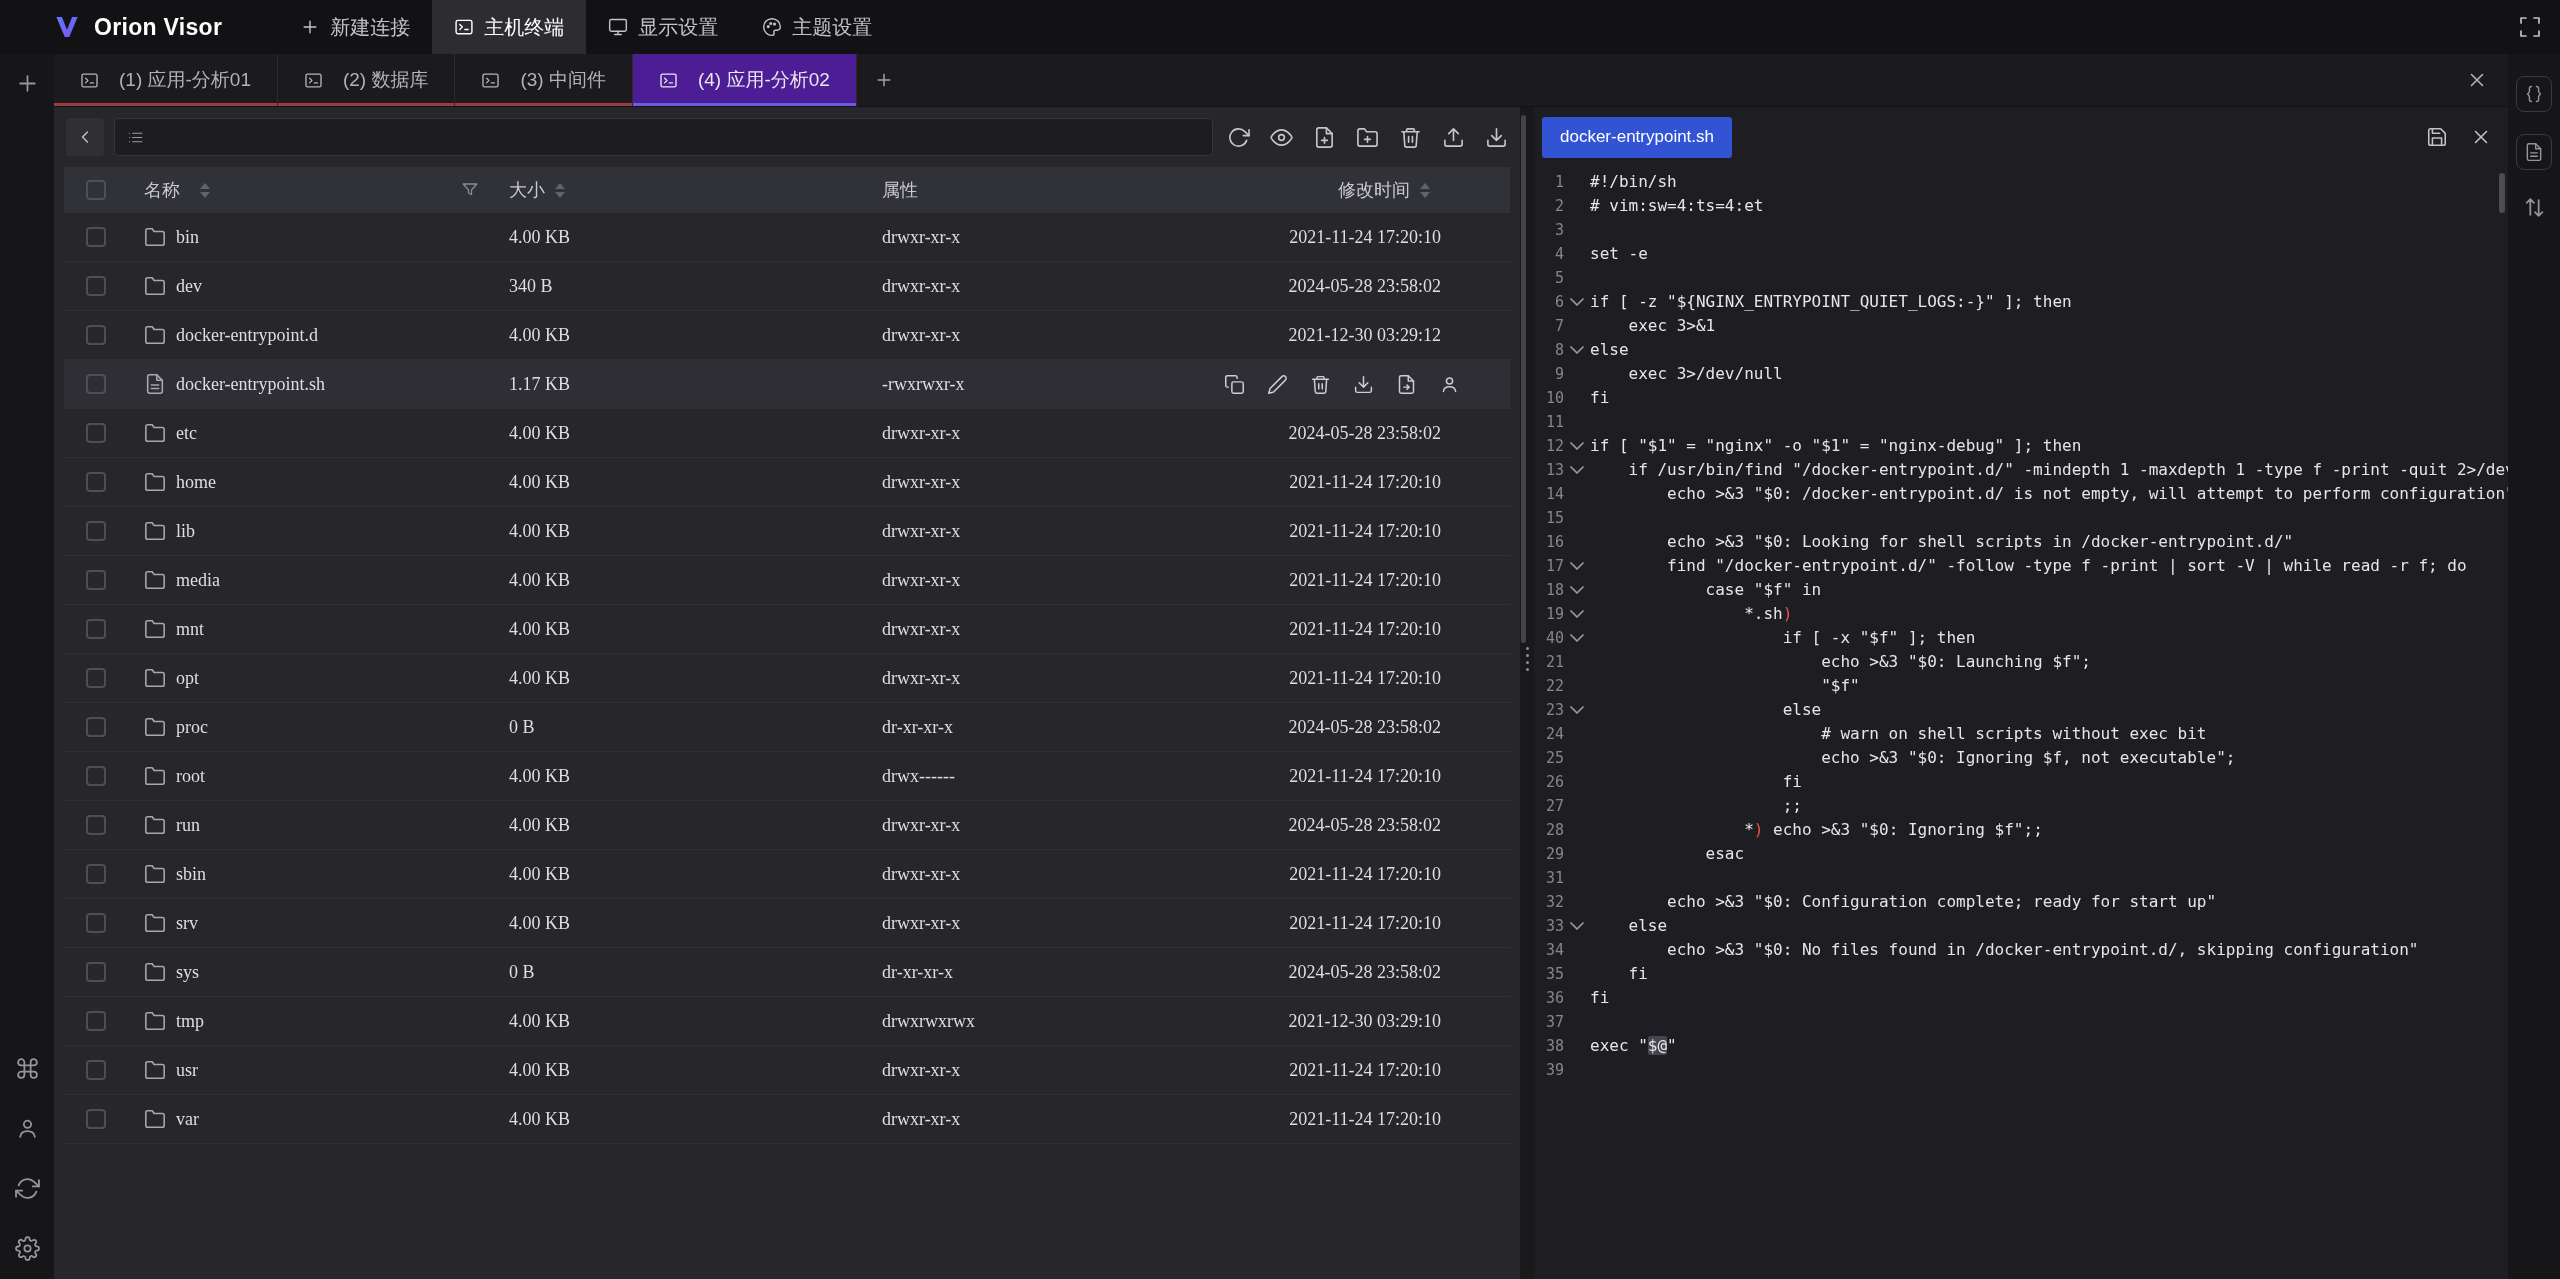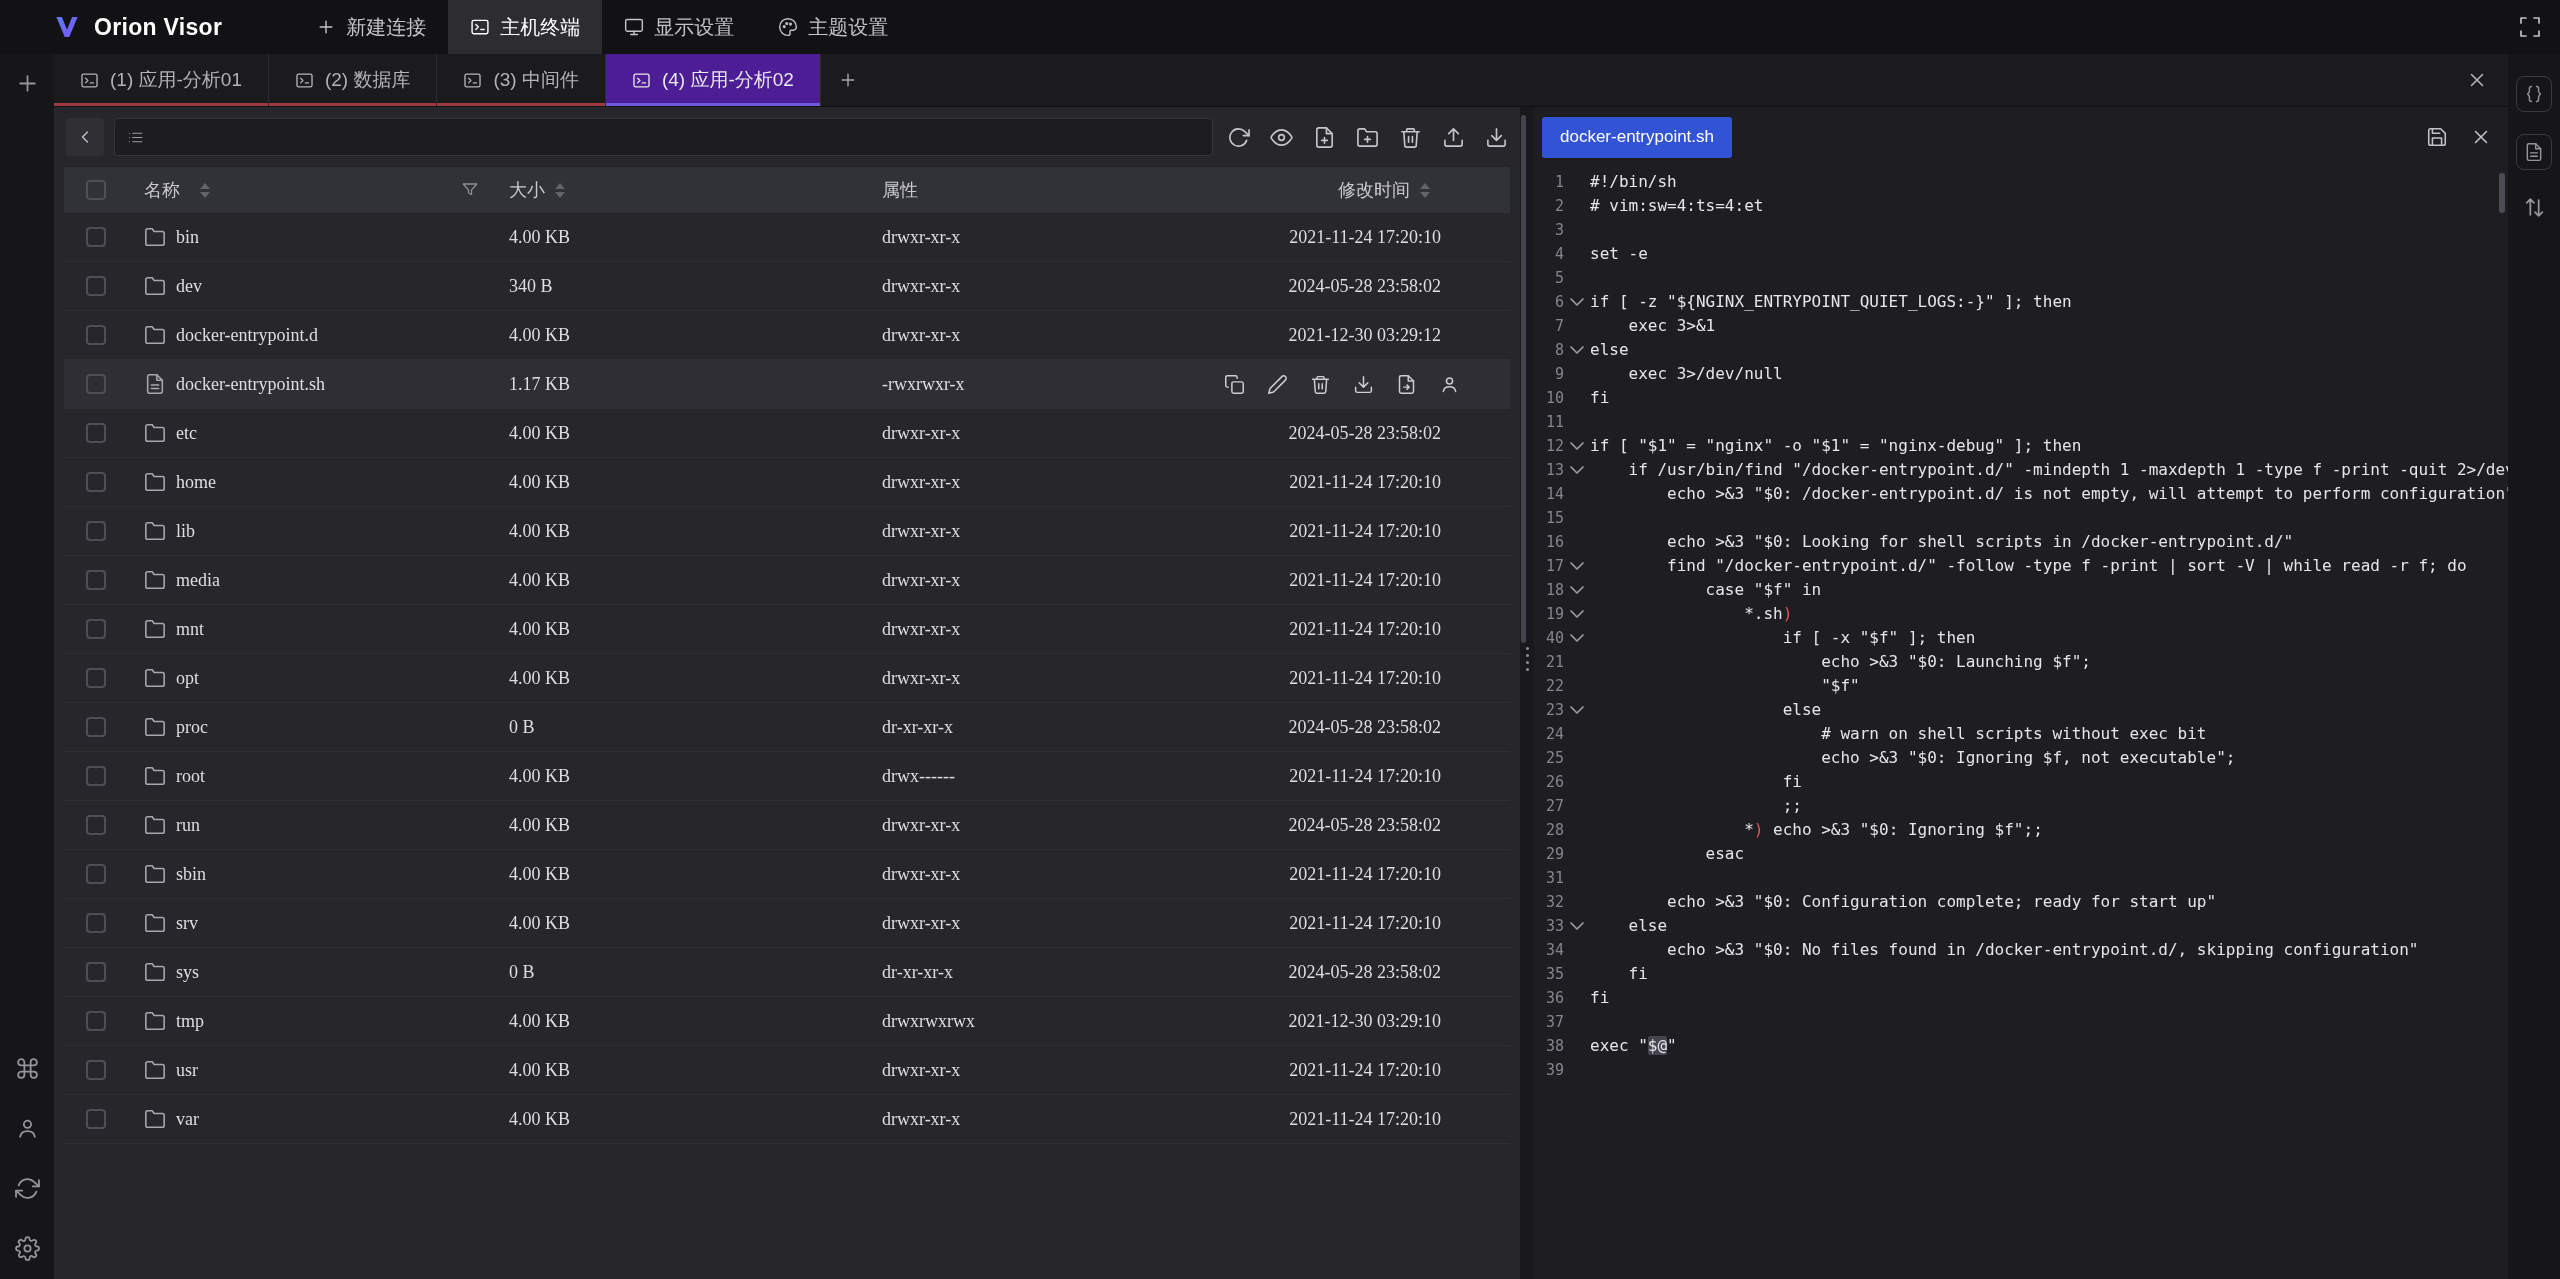--- a/index.html
+++ b/index.html
@@ -6,21 +6,21 @@
   html,body { width:2560px; height:1279px; }
   body {
     background:#141416;
     font-family:"Liberation Sans","DejaVu Sans",sans-serif;
     color:#dcdce0;
     overflow:hidden;
   }
   .app { width:2560px; height:1279px; display:flex; flex-direction:column; }
 
   
-  .topnav { height:54px; background:#121214; display:flex; align-items:center; flex-shrink:0;gap:16px; }
+  .topnav { height:54px; background:#121214; display:flex; align-items:center; flex-shrink:0; }
   .logo { display:flex; align-items:center; padding-left:52px; gap:12px; }
   .logo-mark { width:30px; height:30px; display:inline-flex; }
   .logo-mark svg { width:100%; height:100%; }
   .logo-text { font-size:23px; font-weight:bold; color:#ffffff; letter-spacing:.3px; }
   .nav-menu { display:flex; align-items:stretch; height:100%; margin-left:56px; }
   .nav-item { display:flex; align-items:center; gap:10px; padding:0 22px; font-size:20px; color:#c3c3c9; cursor:default; }
   .nav-item.active { background:#2c2c31; color:#ffffff; }
   .nav-item .icn { width:20px; height:20px; }
   .nav-right { margin-left:auto; margin-right:18px; display:flex; align-items:center; }
   .nav-fs { width:24px; height:24px; color:#c0c0c6; }
@@ -34,21 +34,21 @@
   .rail-btn .icn { width:25px; height:25px; }
   .rail-btn.boxed { width:36px; height:36px; border:1px solid #3a3a41; border-radius:8px; }
   .rail-btn.boxed .icn { width:20px; height:20px; }
   .right-rail { width:52px; background:#161619; display:flex; flex-direction:column; align-items:center; flex-shrink:0; padding-top:22px; gap:22px; }
 
   .main-col { flex:1; display:flex; flex-direction:column; min-width:0; background:#1d1d20; }
 
   
   .tabbar { height:53px; background:#1b1b1e; display:flex; align-items:stretch; position:relative; border-bottom:1px solid #121214; flex-shrink:0; }
   .tabs { display:flex; align-items:stretch; }
-  .tab { position:relative; display:flex; align-items:center; gap:11px; padding:0 26px; border-right:1px solid #2a2a2f; font-size:19px; color:#b2b2b9; }
+  .tab { position:relative; display:flex; align-items:center; gap:20px; padding:0 26px; border-right:1px solid #2a2a2f; font-size:19px; color:#b2b2b9; }
   .tab .icn { width:19px; height:19px; }
   .tab.active { background:#4c1d95; color:#e9e9ee; }
   .tab-underline { position:absolute; left:0; right:0; bottom:0; height:3px; }
   .tab-add { width:54px; display:flex; align-items:center; justify-content:center; color:#a6a6ae; }
   .tab-add .icn { width:20px; height:20px; }
   .tabbar-close { position:absolute; right:20px; top:0; bottom:0; display:flex; align-items:center; color:#b5b5bc; }
   .tabbar-close .icn { width:22px; height:22px; }
 
   .content-row { flex:1; display:flex; min-height:0; }
 

